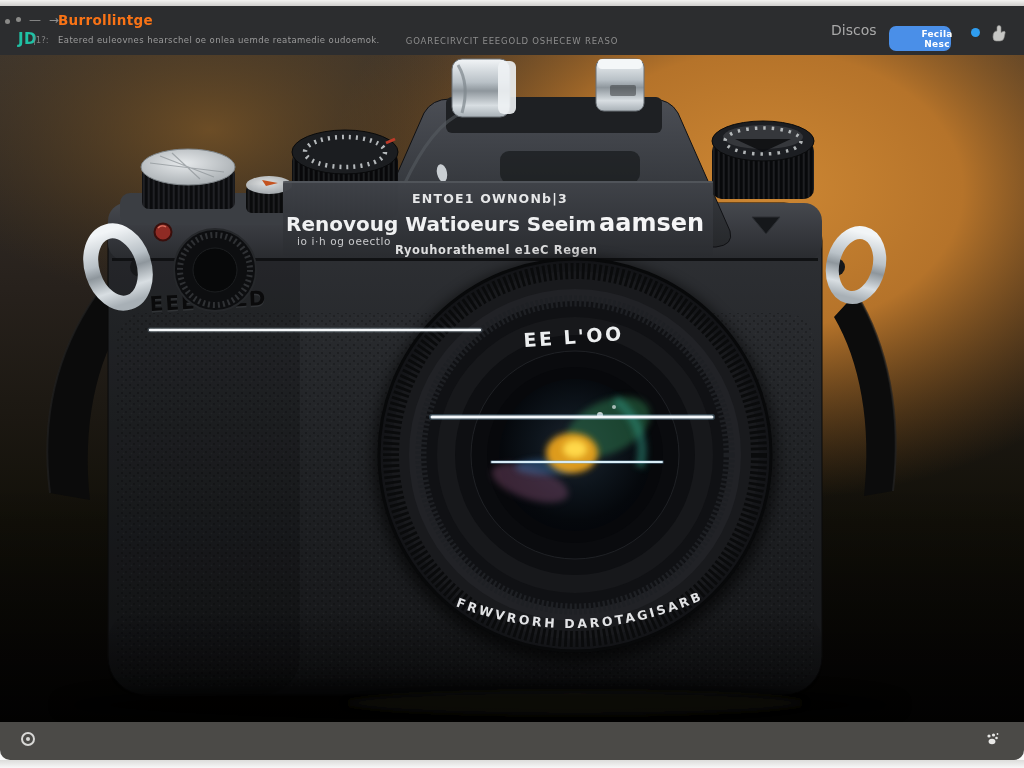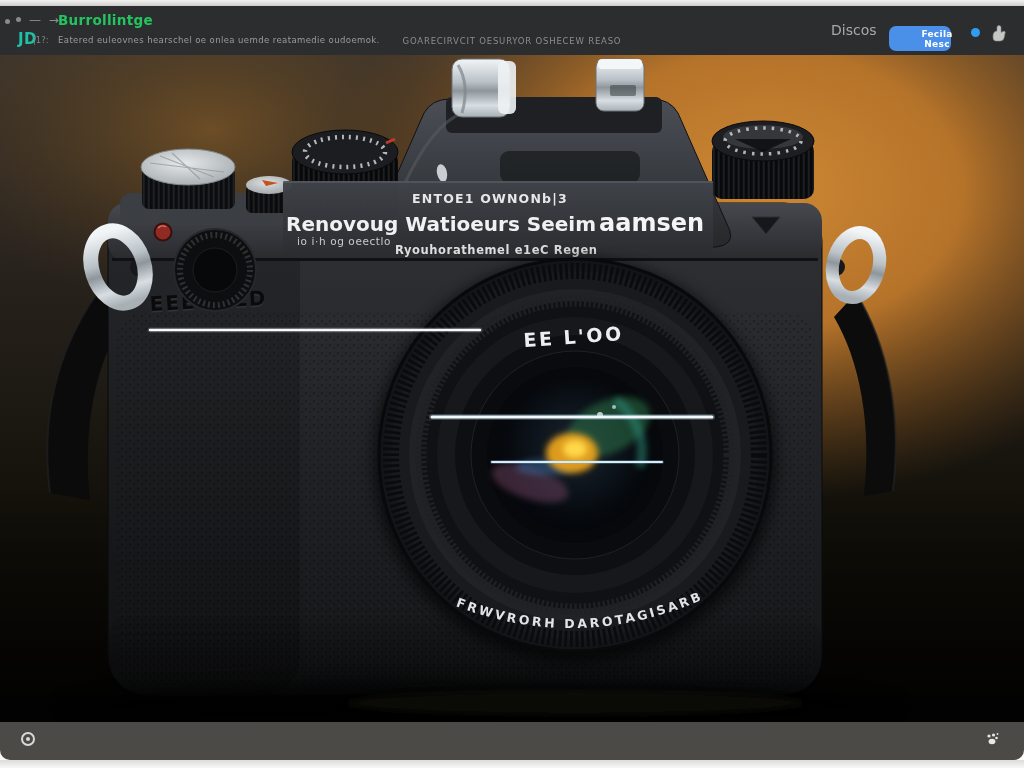--- a/index.html
+++ b/index.html
@@ -11,21 +11,21 @@
   .topstrip { height:6px; background:linear-gradient(#f2f2f0,#cfcecc); }
 
   
   header { position:relative; height:49px; background:#2c2d2f; }
   .win-dot { position:absolute; width:5px; height:5px; border-radius:50%; background:#8a8a88; }
   .win-dot.d1 { left:5px; top:13px; }
   .win-dot.d2 { left:16px; top:11px; }
   .nav-glyphs { position:absolute; left:29px; top:7px; color:#8f8f8f; font-size:12px; }
   .nav-glyphs span { margin-right:4px; }
   .h-title { position:absolute; left:58px; top:6px; font-size:13.5px; font-weight:bold;
-             color:#22c55e; letter-spacing:0.3px; }
+             color:#f97316; letter-spacing:0.3px; }
   .h-logo { position:absolute; left:18px; top:24px; font-size:15px; font-weight:800;
             color:#1fc0a4; letter-spacing:0.5px; }
   .h-logomark { position:absolute; left:33px; top:29px; font-size:8.5px; color:#828282; }
   .h-sub { position:absolute; left:58px; top:29px; font-size:8.5px; color:#9b9b9b;
            letter-spacing:0.4px; }
   .h-center { position:absolute; left:312px; width:400px; top:6px; text-align:center;
               font-size:12.5px; font-weight:bold; color:#d8d8d8; letter-spacing:0.4px; }
   .h-center-sub { position:absolute; left:312px; width:400px; top:30px; text-align:center;
                   font-size:8.5px; color:#8d8d8d; letter-spacing:0.8px; }
   .h-menu { position:absolute; left:831px; top:16px; font-size:14px; color:#a9a9a9; cursor:default; }
@@ -75,21 +75,21 @@
     <span class="win-dot d1"></span>
     <span class="win-dot d2"></span>
     <span class="nav-glyphs">
       <span>—</span>
       <span>→</span>
     </span>
     <div class="h-title">Burrollintge</div>
     <div class="h-logo">JD</div>
     <div class="h-logomark">|1?:</div>
     <div class="h-sub">Eatered euleovnes hearschel oe onlea uemde reatamedie oudoemok.</div>
-    <div class="h-center-sub">GOARECIRVCIT OESURYOR OSHECEW REASO</div>
+    <div class="h-center-sub">GOARECIRVCIT EEEGOLD OSHECEW REASO</div>
     <div class="h-menu">Discos</div>
     <button class="h-btn">Fecila Nesc</button>
     <span class="h-dot"></span>
     <svg class="h-hand" viewBox="0 0 20 20">
       <path d="M4 13 Q4 7 8 7 L8 3.5 Q8 1.5 10 1.5 Q12 1.5 12 3.5 L12 8.5 L14 7.5 Q16.2 6.6 16.2 8.6 L15 14 Q14.2 17 11 17 L7 17 Q4 17 4 13 Z" fill="#c6c6c4" stroke="#8d8d8b" stroke-width="0.6"></path>
     </svg>
   </header>
 
   <div class="photo">
     <svg width="1024" height="667" viewBox="0 0 1024 667">

